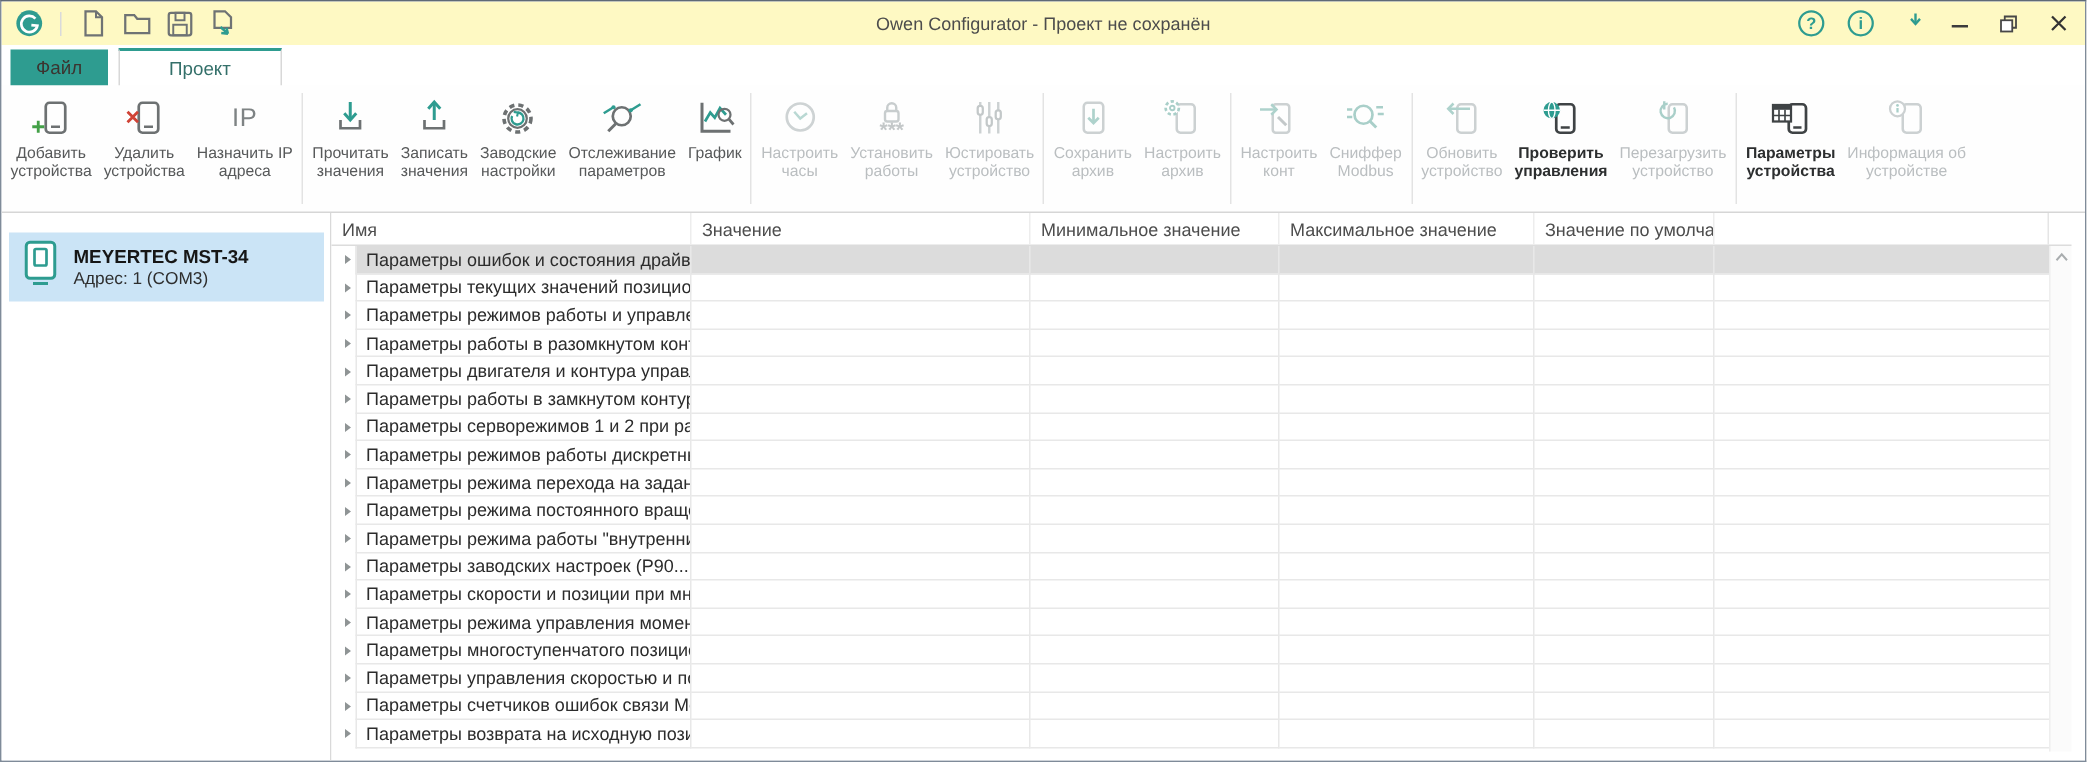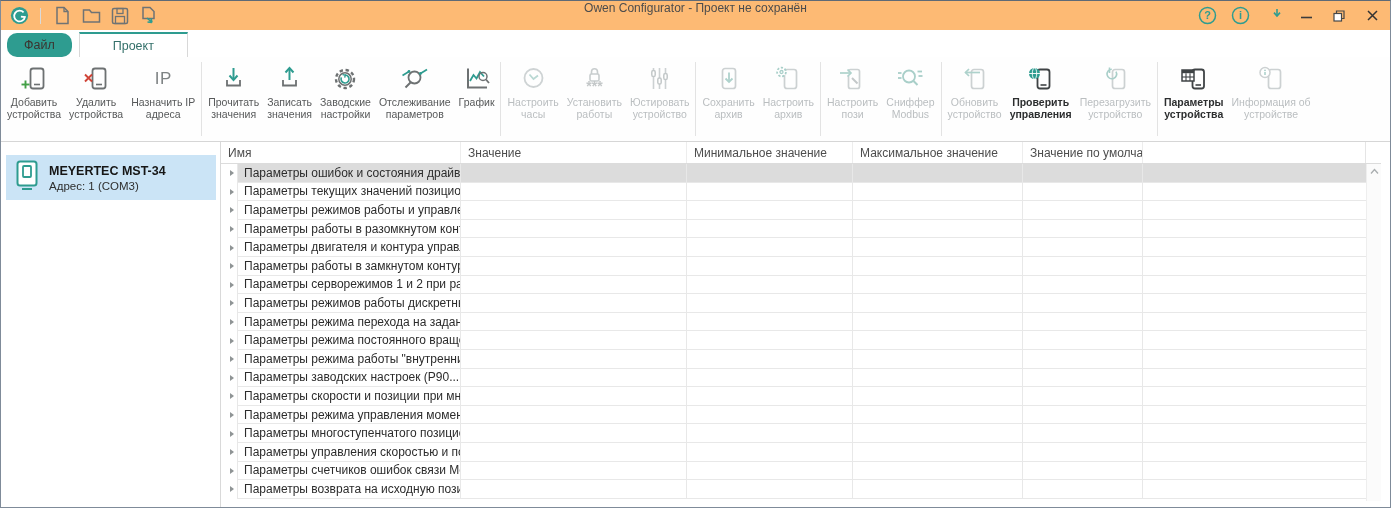--- a/index.html
+++ b/index.html
@@ -1,31 +1,31 @@
 <!DOCTYPE html>
 <html><head>
 <meta charset="utf-8">
 <style>
   * { box-sizing: border-box; margin: 0; padding: 0; }
   html,body { background:#e9e9e9; }
   body { font-family: "Liberation Sans", "DejaVu Sans", sans-serif; }
   .window{ width:1391px; height:508px; background:#fff; border:1px solid #7f8b99; border-top-color:#5f6a76; display:flex; flex-direction:column; overflow:hidden; }
 
   
-  .titlebar{ height:29px; position:relative; display:flex; padding:0 8px; background:#fdba74; flex:none; }
+  .titlebar{ height:29px; position:relative; display:flex; align-items:center; padding:0 8px; background:#fef9c3; flex:none; }
   .qat{ display:flex; align-items:center; gap:9px; }
   .qat-sep{ width:1px; height:16px; background:#d9dadb; margin:0 2px; }
   .qbtn{ display:flex; align-items:center; justify-content:center; width:20px; height:20px; }
   .win-title{ position:absolute; left:0; right:0; text-align:center; font-size:12px; color:#4c4c4c; pointer-events:none; }
   .winctl{ margin-left:auto; display:flex; align-items:center; gap:13px; z-index:2; }
   .wbtn{ display:flex; align-items:center; justify-content:center; width:20px; height:20px; }
 
   
   .tabstrip{ height:27px; flex:none; display:flex; align-items:flex-end; padding-left:6px; gap:7px; background:#fff; }
-  .tab-file{ height:24px; padding:0 17px; background:#2e9c90; color:#3b3430; font-size:12.5px; display:flex; align-items:center;border-radius:10px; }
+  .tab-file{ height:24px; padding:0 17px; background:#2e9c90; color:#3b3430; font-size:12.5px; display:flex; align-items:center; }
   .tab-active{ height:25px; padding:0 33px; background:#fff; border:1px solid #d8d8d8; border-bottom:none; border-top:2px solid #2e9c90; color:#34706a; font-size:12.5px; display:flex; align-items:center; }
 
   
   .ribbon{ height:85px; flex:none; display:flex; align-items:stretch; background:#fefefe; border-bottom:1px solid #d6d6d6; padding:0 1px; }
   .rsep{ width:1px; background:#e3e3e3; margin:5px 1px; flex:none; }
   .rgroup{ display:flex; align-items:stretch; padding:2px 1px; }
   .rbtn{ display:flex; flex-direction:column; align-items:center; padding:4px 4px 2px; cursor:default; }
   .ric{ height:31px; display:flex; align-items:center; justify-content:center; margin-bottom:2px; }
   .rlb{ font-size:10.5px; line-height:12px; text-align:center; color:#57595a; }
   .rlb span{ display:block; white-space:nowrap; }
@@ -342,21 +342,21 @@
         <div class="ric">
           <svg width="27" height="27">
               <path d="M9.5,11 v10.5 a2,2 0 0 0 2,2 h7 a2,2 0 0 0 2,-2 V6.5 a2,2 0 0 0 -2,-2 h-7 a2,2 0 0 0 -2,2" fill="none" stroke="#ccd1d2" stroke-width="1.7"></path>
               <line x1="1" y1="8" x2="11.5" y2="8" stroke="#aed2cc" stroke-width="1.7"></line>
               <polyline points="8.5,4.5 12,8 8.5,11.5" fill="none" stroke="#aed2cc" stroke-width="1.7"></polyline>
               <line x1="13" y1="13" x2="18.5" y2="18.5" stroke="#c3c8c9" stroke-width="2"></line>
             </svg>
         </div>
         <div class="rlb">
             <span>Настроить</span>
-            <span>пози</span>
+            <span>конт</span>
           </div>
       </div>
       <div class="rbtn disabled">
         <div class="ric">
           <svg width="28" height="27">
               <line x1="2" y1="8" x2="5.5" y2="8" stroke="#a9cfc9" stroke-width="1.8"></line>
               <line x1="2" y1="13" x2="5.5" y2="13" stroke="#a9cfc9" stroke-width="1.8"></line>
               <circle cx="13" cy="11.5" r="6" fill="none" stroke="#a9cfc9" stroke-width="1.8"></circle>
               <line x1="17.5" y1="16" x2="21.5" y2="20" stroke="#a9cfc9" stroke-width="2"></line>
               <line x1="21.5" y1="6.5" x2="26" y2="6.5" stroke="#a9cfc9" stroke-width="1.8"></line>

